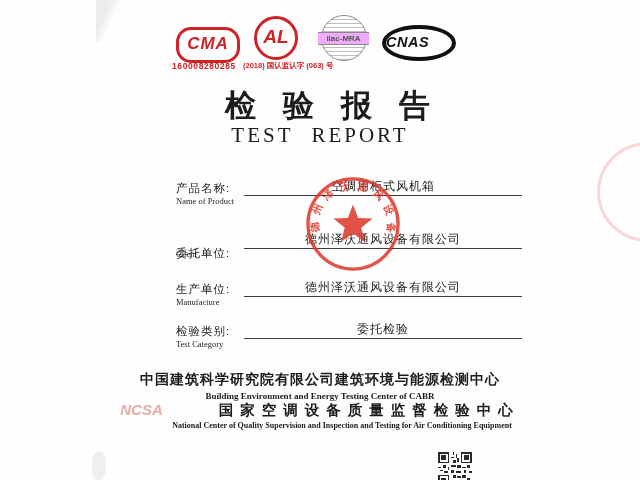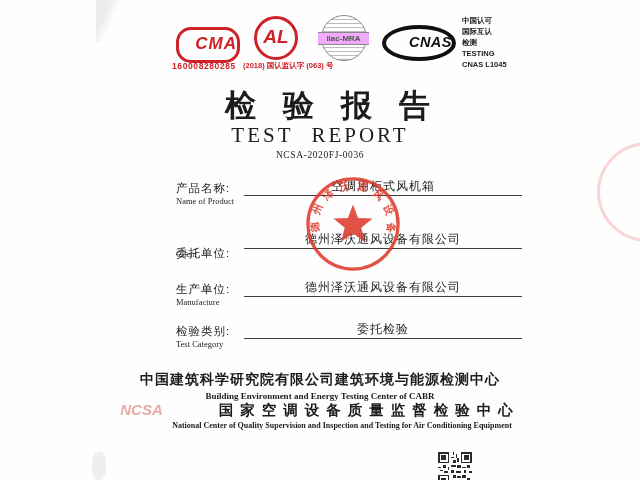--- a/index.html
+++ b/index.html
@@ -4,32 +4,32 @@
 <style>
   html,body{margin:0;padding:0;background:#e9e9e9;}
   .page{position:relative;width:640px;height:480px;background:#fefefe;overflow:hidden;
         font-family:"Liberation Sans",sans-serif;color:#1c1c1c;}
   .abs{position:absolute;}
   .center{width:640px;text-align:center;}
 
   
   .cma-box{left:176px;top:27px;width:58px;height:30px;border:3.5px solid #cf2128;border-radius:15px;
            color:#cf2128;font-weight:800;font-style:italic;font-size:17px;line-height:28px;
-           text-align:right;letter-spacing:1px;}
+           text-align:center;letter-spacing:1px;}
   .cma-num{left:172px;top:61px;font-size:8.5px;color:#cf2128;letter-spacing:.6px;font-weight:600;}
   .cal-circle{left:254px;top:16px;width:38px;height:38px;border:3.5px solid #cf2128;border-radius:50%;
            color:#cf2128;font-weight:800;font-style:italic;font-size:19px;line-height:36px;text-align:center;}
   .cal-caption{left:243px;top:61px;font-size:7.5px;color:#cf2128;font-weight:600;}
   .ilac{left:321px;top:15px;width:44px;height:44px;border-radius:50%;border:1px solid #8a8a8a;
         background:repeating-linear-gradient(0deg,#bdbdbd 0 1px,#fff 1px 4px);}
   .ilac-band{left:318px;top:32px;width:51px;height:11px;background:#f0abfc;border-top:1px solid #8a8a8a;
         border-bottom:1px solid #8a8a8a;font-size:8px;font-weight:700;color:#555;
         text-align:center;line-height:11px;letter-spacing:0;}
   .cnas-oval{left:382px;top:25px;width:66px;height:28px;border:4px solid #101010;border-radius:50%;
-        text-align:right;line-height:27px;font-weight:800;font-size:14.5px;font-style:italic;
+        text-align:left;line-height:27px;font-weight:800;font-size:14.5px;font-style:italic;
         letter-spacing:.5px;color:#101010;}
   .accred{left:462px;top:15px;font-size:7.5px;font-weight:700;line-height:11px;color:#1c1c1c;}
 
   
   .title-cn{top:85px;font-size:31px;font-weight:800;letter-spacing:27px;padding-left:42px;
             box-sizing:border-box;}
   .title-en{top:123px;font-family:"Liberation Serif",serif;font-size:21px;letter-spacing:3px;
             word-spacing:10px;}
   .report-no{top:150px;font-family:"Liberation Serif",serif;font-size:9.5px;letter-spacing:.6px;}
 
@@ -77,31 +77,23 @@
   </div>
   <div class="abs cal-caption">(2018) 国认监认字 (063) 号</div>
 
   <div class="abs ilac"></div>
   <div class="abs ilac-band">ilac-MRA</div>
 
   <div class="abs cnas-oval">
     <span>CNAS</span>
   </div>
 
-  <div class="abs accred">
-    <div>中国认可</div>
-    <div>国际互认</div>
-    <div>检测</div>
-    <div>TESTING</div>
-    <div>CNAS L1045</div>
-  </div>
 
   <div class="abs center title-cn">检验报告</div>
   <div class="abs center title-en">TEST REPORT</div>
-  <div class="abs center report-no">NCSA-2020FJ-0036</div>
 
   <div class="abs flabel" style="top:181px">产品名称:</div>
   <div class="abs flabel-en" style="top:196px">Name of Product</div>
   <div class="abs fline" style="top:178px">空调用柜式风机箱</div>
 
   <div class="abs flabel" style="top:246px">委托单位:</div>
   <div class="abs flabel-en" style="top:249px">Client</div>
   <div class="abs fline" style="top:231px">德州泽沃通风设备有限公司</div>
 
   <div class="abs flabel" style="top:282px">生产单位:</div>

